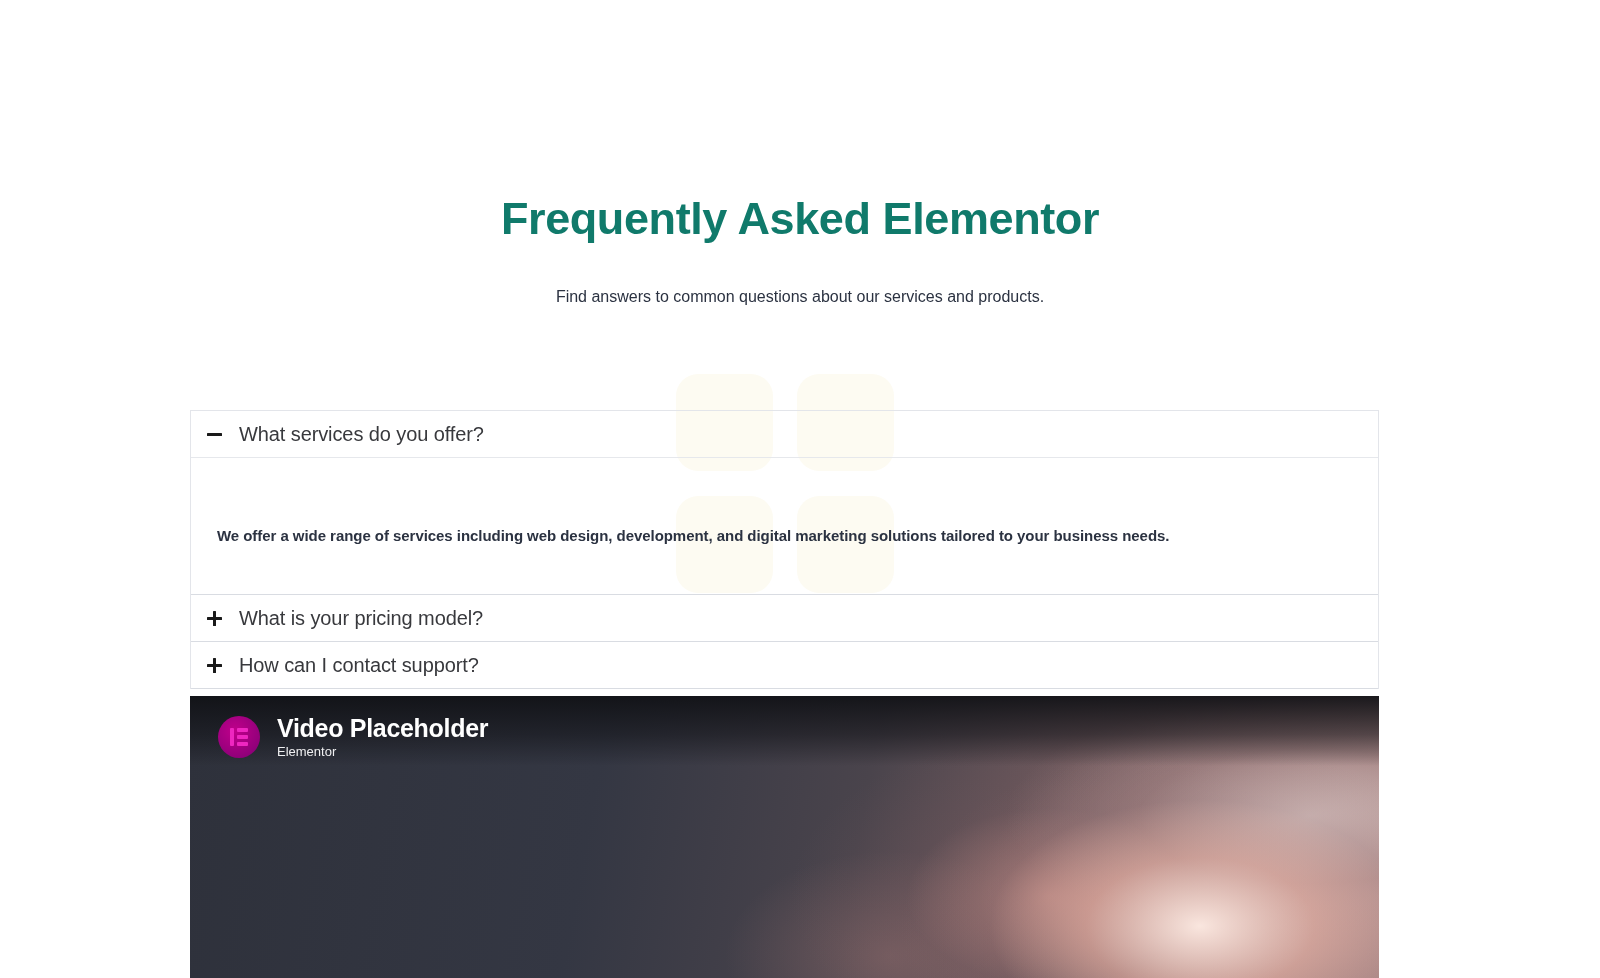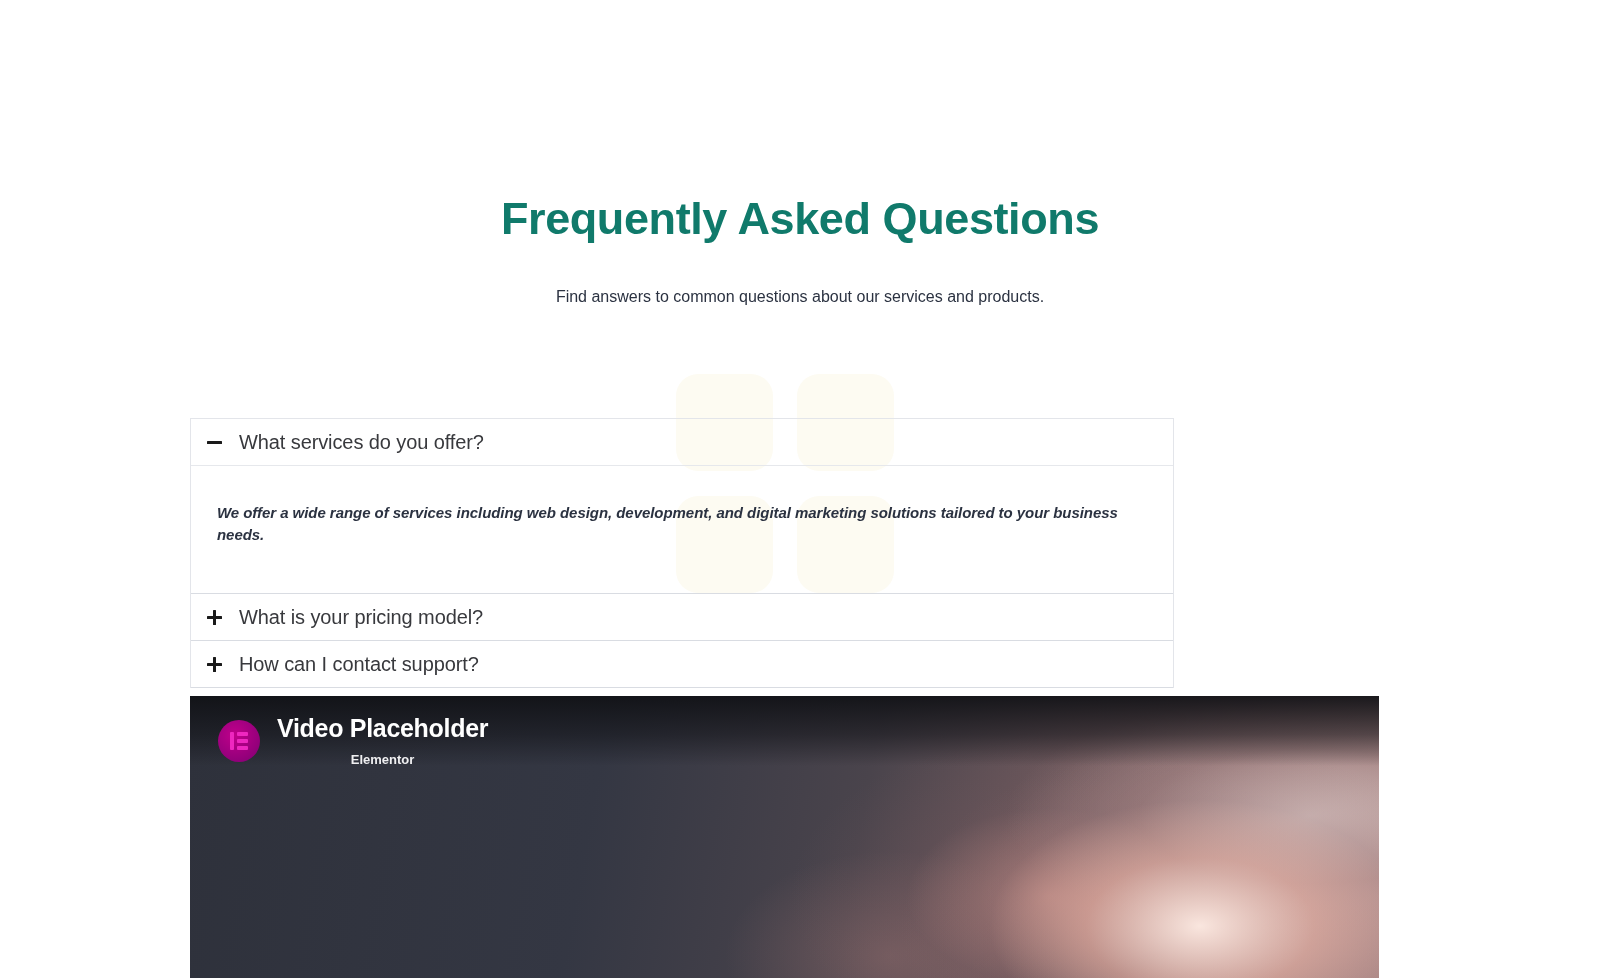--- a/index.html
+++ b/index.html
@@ -70,26 +70,25 @@
     line-height: 22px;
     font-weight: 400;
     color: #2b3241;
   }
 
   
   .accordion {
     position: absolute;
     left: 190px;
     top: 410px;
-    width: 984px;
+    width: 1189px;
     z-index: 1;
     border: 1px solid #e3e5ea;
     border-bottom: none;
     background: transparent;
-    margin-top: 8px;
   }
   .acc-item { border-bottom: 1px solid #d9dce2; }
   .acc-item:last-child { border-bottom: 1px solid #d9dce2; }
 
   .acc-header {
     display: flex;
     align-items: center;
     gap: 17px;
     height: 46px;
     padding: 0 16px;
@@ -125,22 +124,21 @@
   }
   .acc-title {
     font-size: 20px;
     line-height: 24px;
     font-weight: 400;
     color: #38393d;
     letter-spacing: -0.1px;
   }
   .acc-panel {
     border-top: 1px solid #e6e8ec;
-    padding: 36px 26px 47px 26px;
-    font-style: italic;
+    padding: 67px 26px 47px 26px;
   }
   .acc-panel-text {
     margin: 0;
     font-size: 15px;
     line-height: 22px;
     font-weight: 600;
     color: #2b3241;
     letter-spacing: -0.05px;
   }
 
@@ -208,50 +206,49 @@
     position: absolute;
     left: 7px;
     width: 11px; height: 4px;
     background: #ee27c0;
     border-radius: 1px;
   }
   .el-glyph .bar-h.h1 { top: 0px; }
   .el-glyph .bar-h.h2 { top: 7px; }
   .el-glyph .bar-h.h3 { top: 14px; }
 
-  .video-titles { display: flex; flex-direction: column; gap: 2px; text-align: center; }
+  .video-titles { display: flex; flex-direction: column; gap: 2px; }
   .video-title {
     font-size: 25px;
     line-height: 28px;
     font-weight: 700;
     color: #ffffff;
     letter-spacing: -0.3px;
   }
   .video-sub {
     font-size: 13px;
     line-height: 16px;
-    font-weight: 700;
+    font-weight: 400;
     color: #efeff1;
-    margin-top: 8px;
   }
 </style>
 </head>
 <body>
 
 <div class="page">
 
   <div class="bg-pattern">
     <div class="bg-tile c1 r1"></div>
     <div class="bg-tile c2 r1"></div>
     <div class="bg-tile c1 r2"></div>
     <div class="bg-tile c2 r2"></div>
   </div>
 
   <div class="header">
-    <h1 class="page-title">Frequently Asked Questions</h1>
+    <h1 class="page-title">Frequently Asked Elementor</h1>
     <p class="page-subtitle">Find answers to common questions about our services and products.</p>
   </div>
 
   <div class="accordion">
 
     <div class="acc-item">
       <div class="acc-header">
         <span class="acc-icon minus"></span>
         <span class="acc-title">What services do you offer?</span>
       </div>

